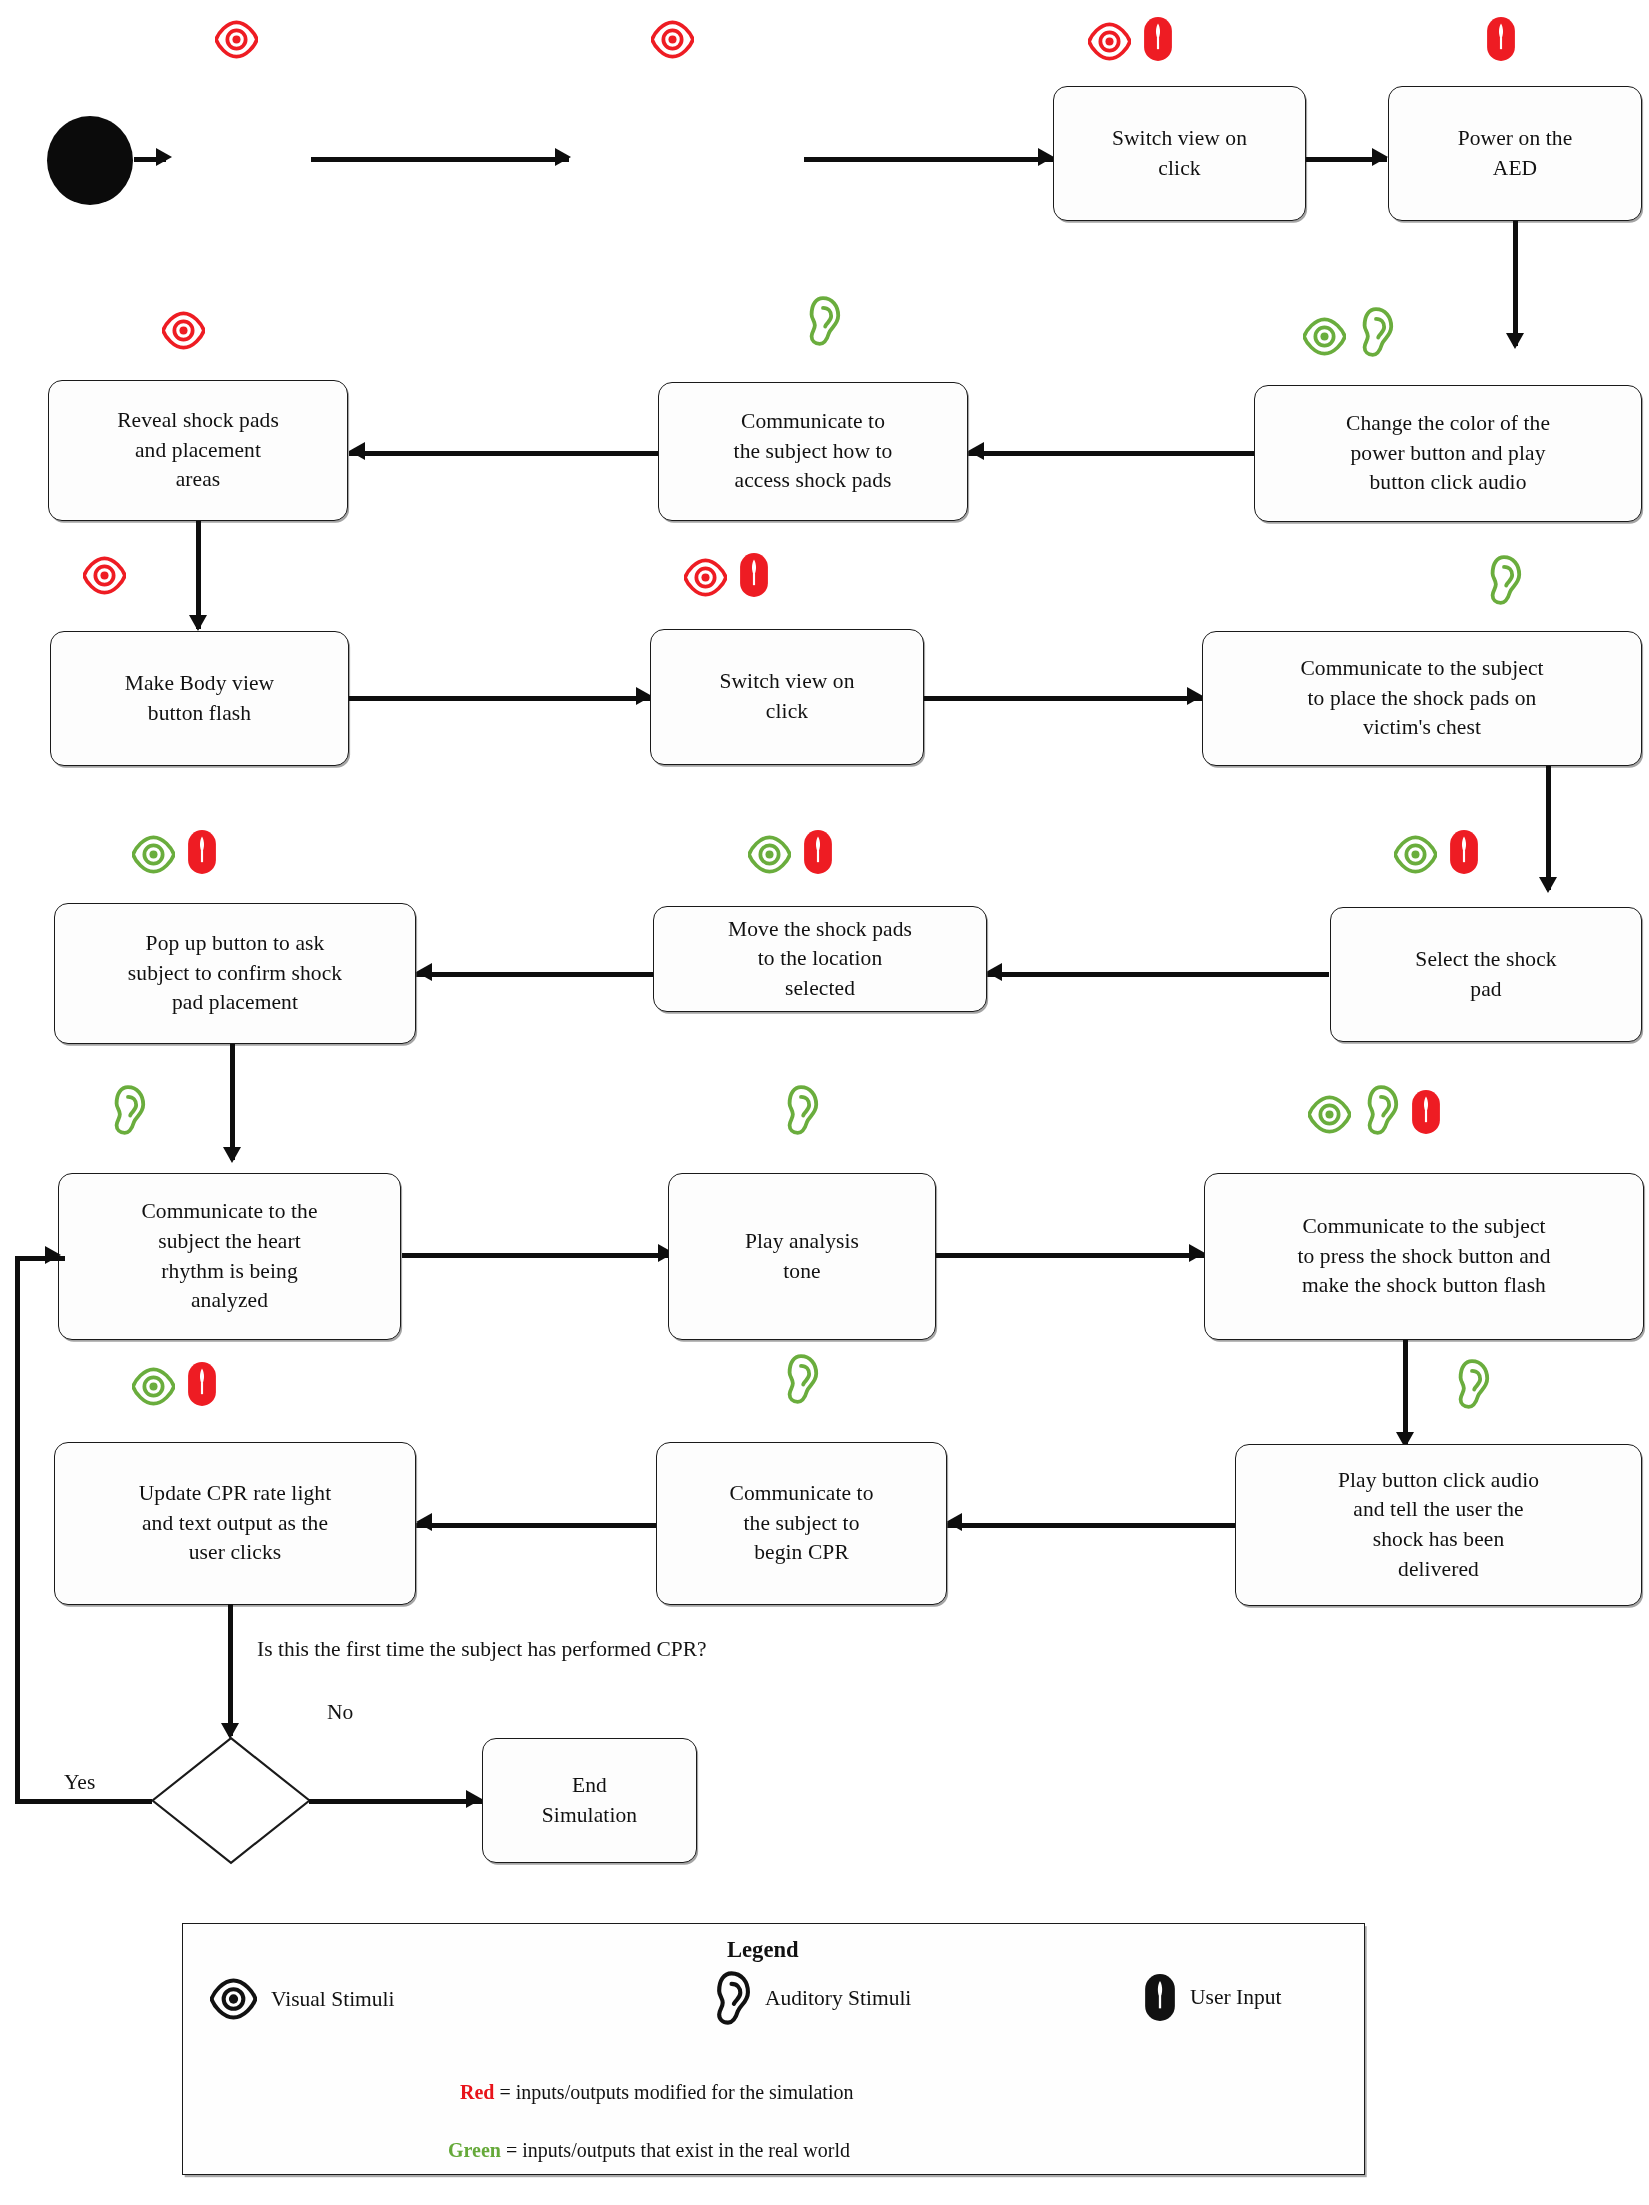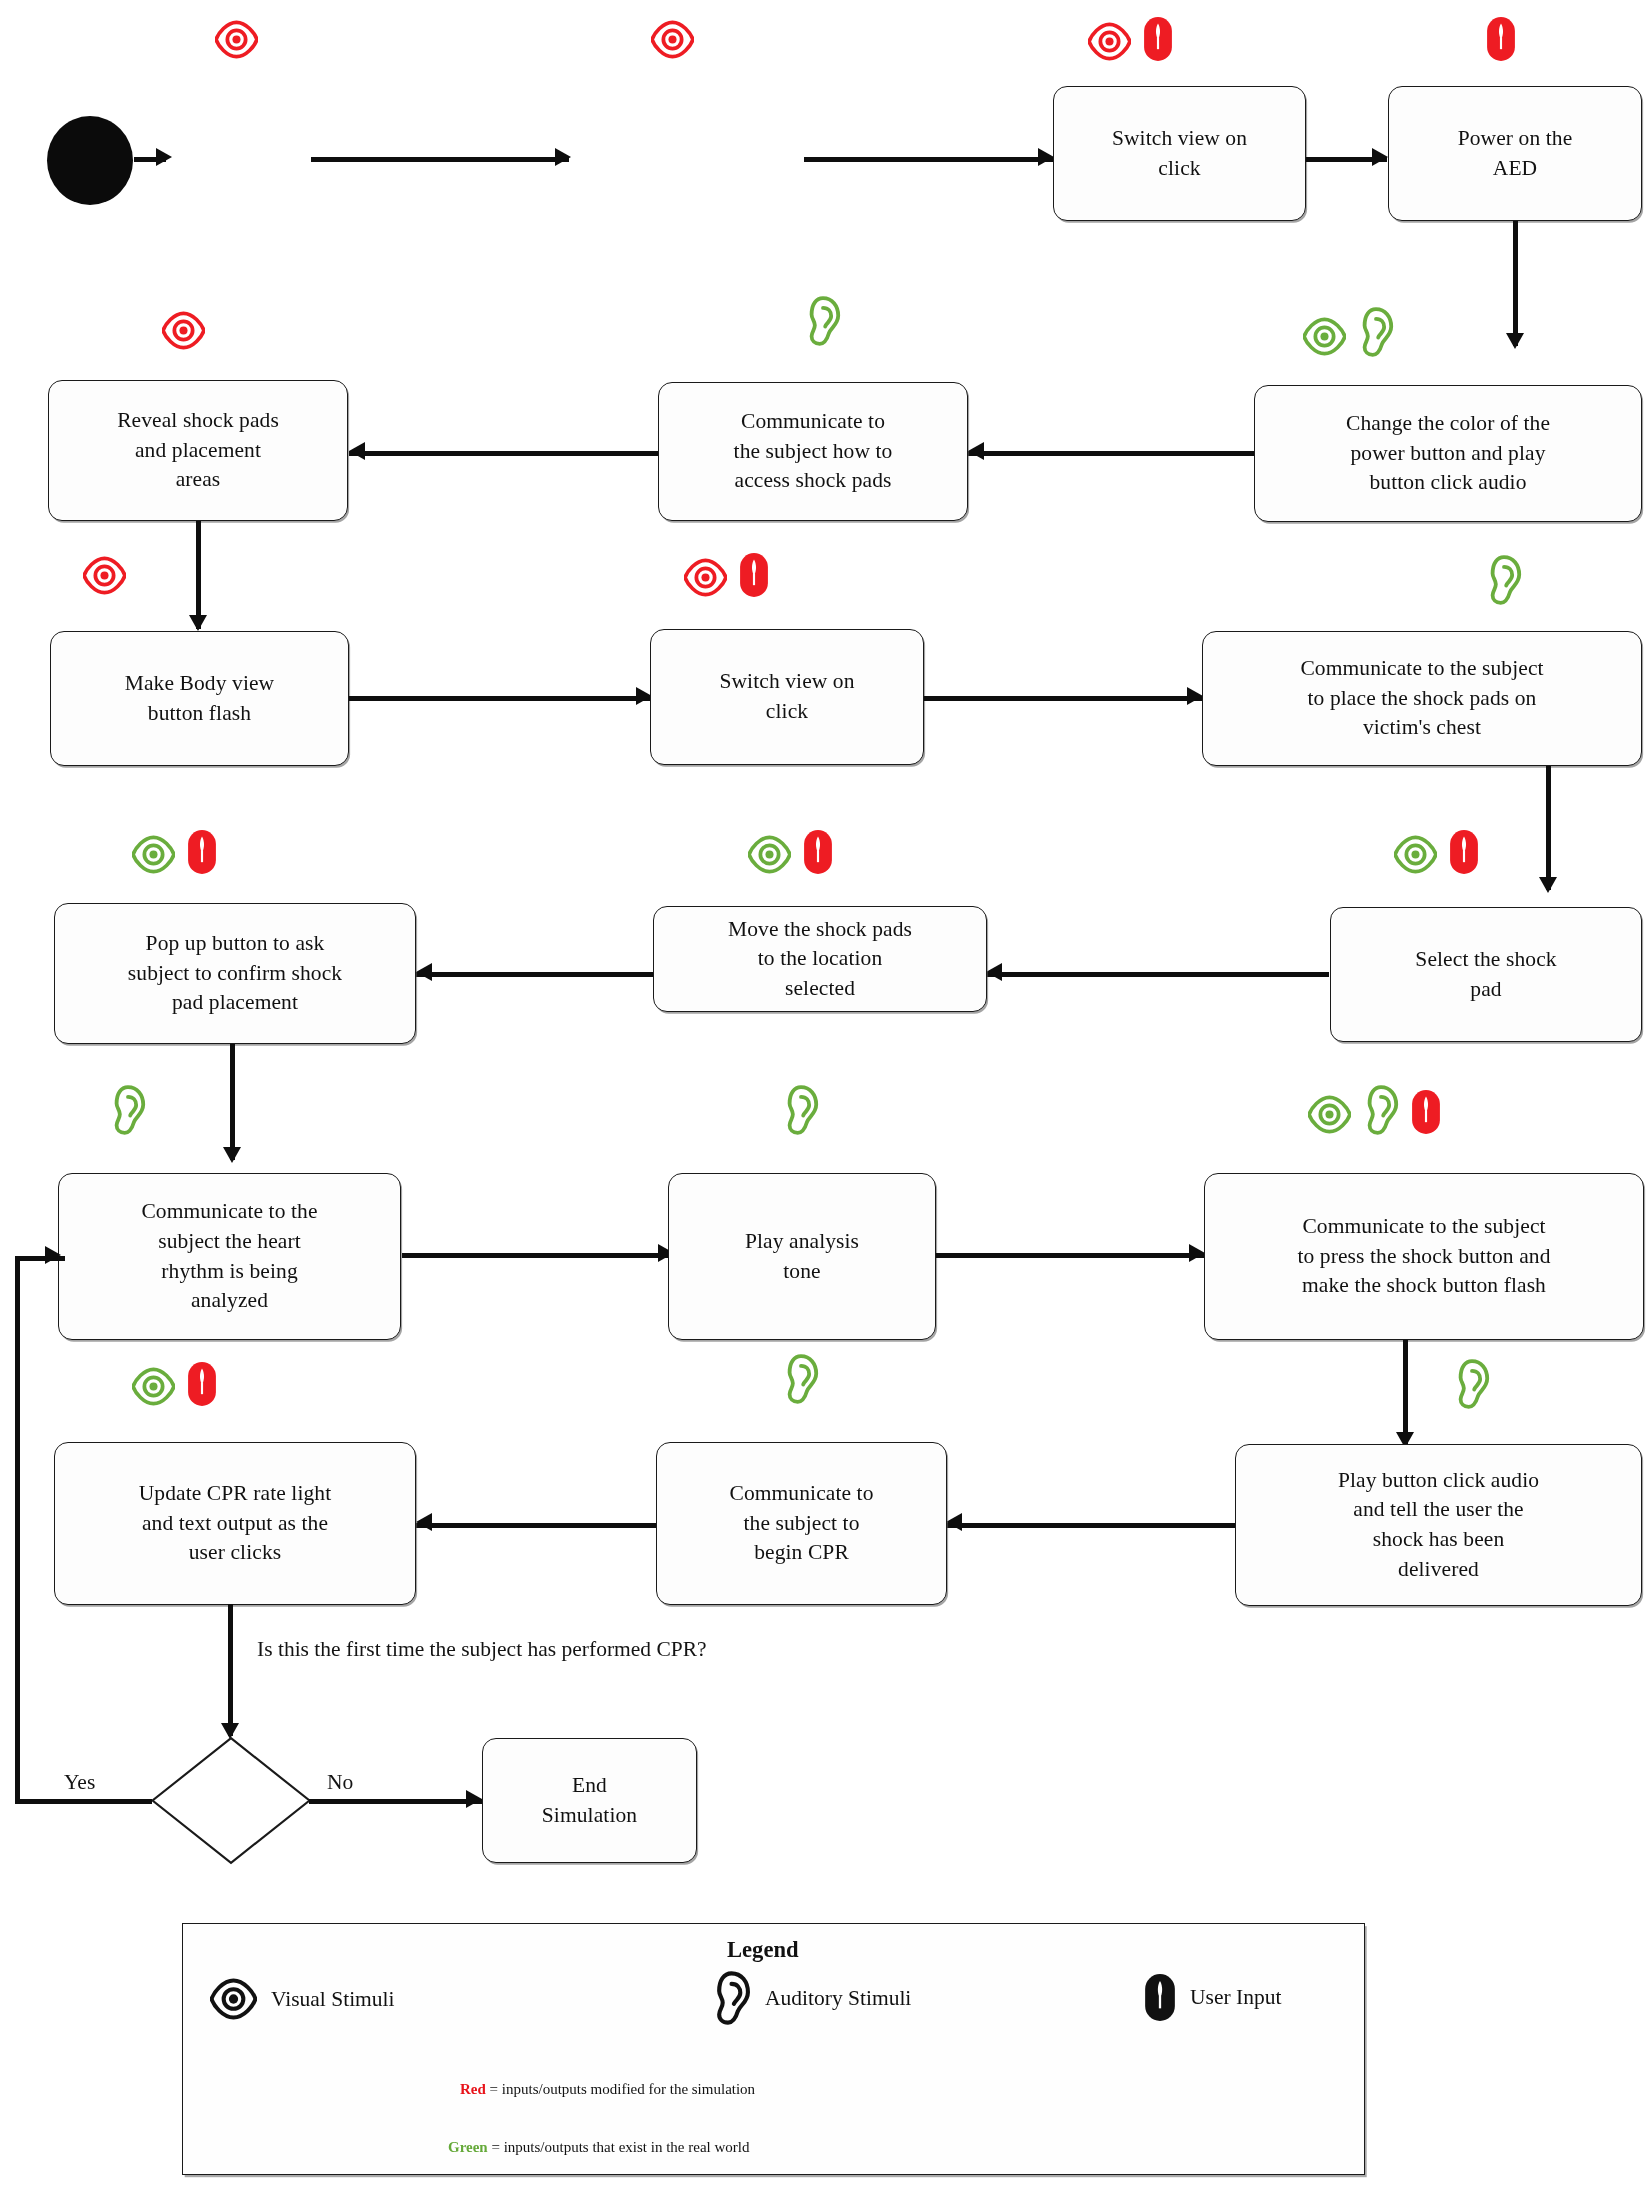--- a/index.html
+++ b/index.html
@@ -111,21 +111,21 @@
   }
   .legend-item {
     position: absolute;
     display: flex;
     align-items: center;
     gap: 14px;
   }
   .legend-item .lbl { font-size: 21.5px; white-space: nowrap; }
   .legend-line {
     position: absolute;
-    font-size: 15px;
+    font-size: 20px;
     white-space: nowrap;
     text-align: center;
   }
   .legend-line .kw { font-weight: bold; }
   .kw-red { color: #e8131a; }
   .kw-green { color: #65a939; }
 </style>
 </head>
 <body>
 
@@ -496,21 +496,21 @@
       <polygon points="150,4 296,120 150,236 4,120" fill="#ffffff" stroke="#1a1a1a" stroke-width="4"></polygon>
     </svg>
   </div>
 
   <div class="ftext" style="left:64px; top:1770px;">Yes</div>
   <div class="hline" style="left:15px; top:1799px; width:137px;"></div>
   <div class="vline" style="left:15px; top:1256px; height:545px;"></div>
   <div class="hline" style="left:15px; top:1256px; width:50px;"></div>
   <div class="arrow-r" style="left:45px; top:1246px;"></div>
 
-  <div class="ftext" style="left:327px; top:1770px;">No</div>
+  <div class="ftext" style="left:327px; top:1700px;">No</div>
   <div class="hline" style="left:309px; top:1799px; width:173px;"></div>
   <div class="arrow-r" style="left:466px; top:1790px;"></div>
 
   <div class="node" style="left:482px; top:1738px; width:215px; height:125px;">
     <span class="txt">End<br>Simulation</span>
   </div>
 
   <div id="legend" style="left:182px; top:1923px; width:1183px; height:252px;">
   </div>
 

